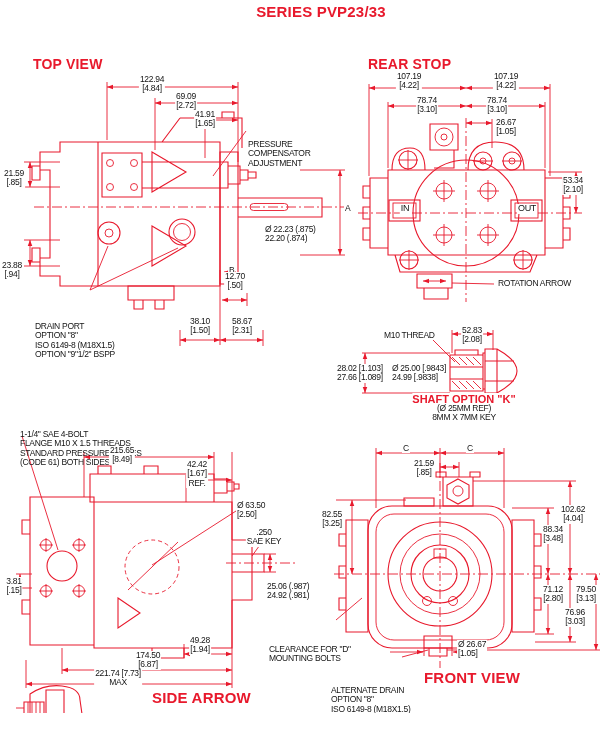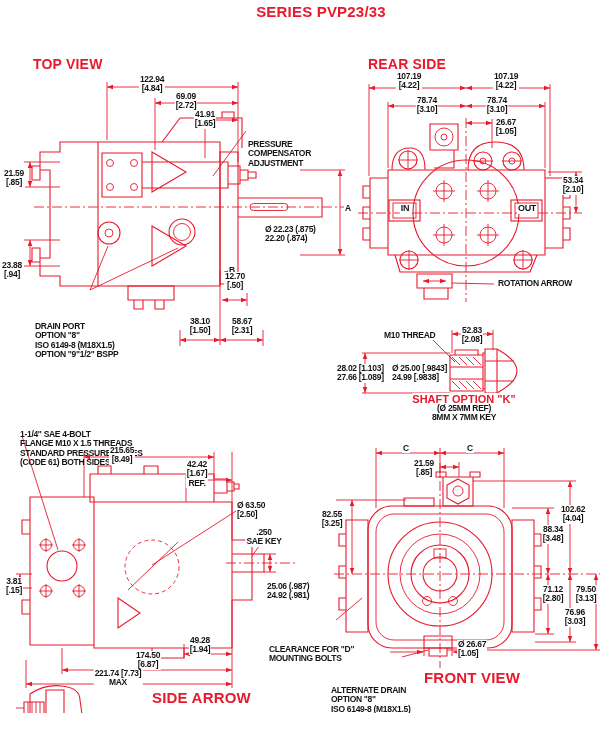--- a/index.html
+++ b/index.html
@@ -6,21 +6,21 @@
   html,body{margin:0;padding:0;background:#fff;}
   .canvas{position:relative;width:600px;height:713px;background:#fff;overflow:hidden;
           font-family:"Liberation Sans",sans-serif;}
   svg{position:absolute;left:0;top:0;}
   .ln{stroke:var(--red);stroke-width:1.1;fill:none;stroke-linejoin:miter;}
   .thin{stroke:var(--red);stroke-width:0.9;fill:none;}
   .cl{stroke:var(--red);stroke-width:0.9;fill:none;stroke-dasharray:10 3 2 3;}
   .dsh{stroke:var(--red);stroke-width:0.9;fill:none;stroke-dasharray:4 3;}
   .dim{stroke:var(--red);stroke-width:0.9;fill:none;marker-start:url(#ar);marker-end:url(#ar);}
   .dimE{stroke:var(--red);stroke-width:0.9;fill:none;marker-end:url(#ar);}
-  .lbl{position:absolute;font-weight:bold;font-size:8.5px;line-height:1.1;color:var(--ink);
+  .lbl{position:absolute;font-weight:normal;font-size:8.5px;line-height:1.1;color:var(--ink);
        white-space:pre-line;letter-spacing:-0.3px;background:#fff;padding:0 1px;}
   .ctr{text-align:center;transform:translateX(-50%);}
   .note{background:transparent;margin-top:32px;}
   .heading{position:absolute;color:var(--red);font-weight:bold;font-size:14px;
            letter-spacing:0.2px;background:#fff;white-space:pre;}
   .subheading{position:absolute;color:var(--red);font-weight:bold;font-size:11px;
            background:#fff;white-space:pre;}
   .title{font-size:15px;}
 </style>
 </head>
@@ -224,21 +224,21 @@
 [.50]</div>
   <div class="lbl ctr" style="left:200px;top:317px">38.10
 [1.50]</div>
   <div class="lbl ctr" style="left:242px;top:317px">58.67
 [2.31]</div>
   <div class="lbl note" style="left:34px;top:290px">DRAIN PORT
 OPTION "8"
 ISO 6149-8 (M18X1.5)
 OPTION "9"1/2" BSPP</div>
 
-  <div class="heading" style="left:368px;top:56px">REAR SIDE</div>
+  <div class="heading" style="left:368px;top:56px">REAR STOP</div>
   <div class="lbl ctr" style="left:409px;top:72px">107.19
 [4.22]</div>
   <div class="lbl ctr" style="left:506px;top:72px">107.19
 [4.22]</div>
   <div class="lbl ctr" style="left:427px;top:96px">78.74
 [3.10]</div>
   <div class="lbl ctr" style="left:497px;top:96px">78.74
 [3.10]</div>
   <div class="lbl ctr" style="left:506px;top:118px">26.67
 [1.05]</div>

